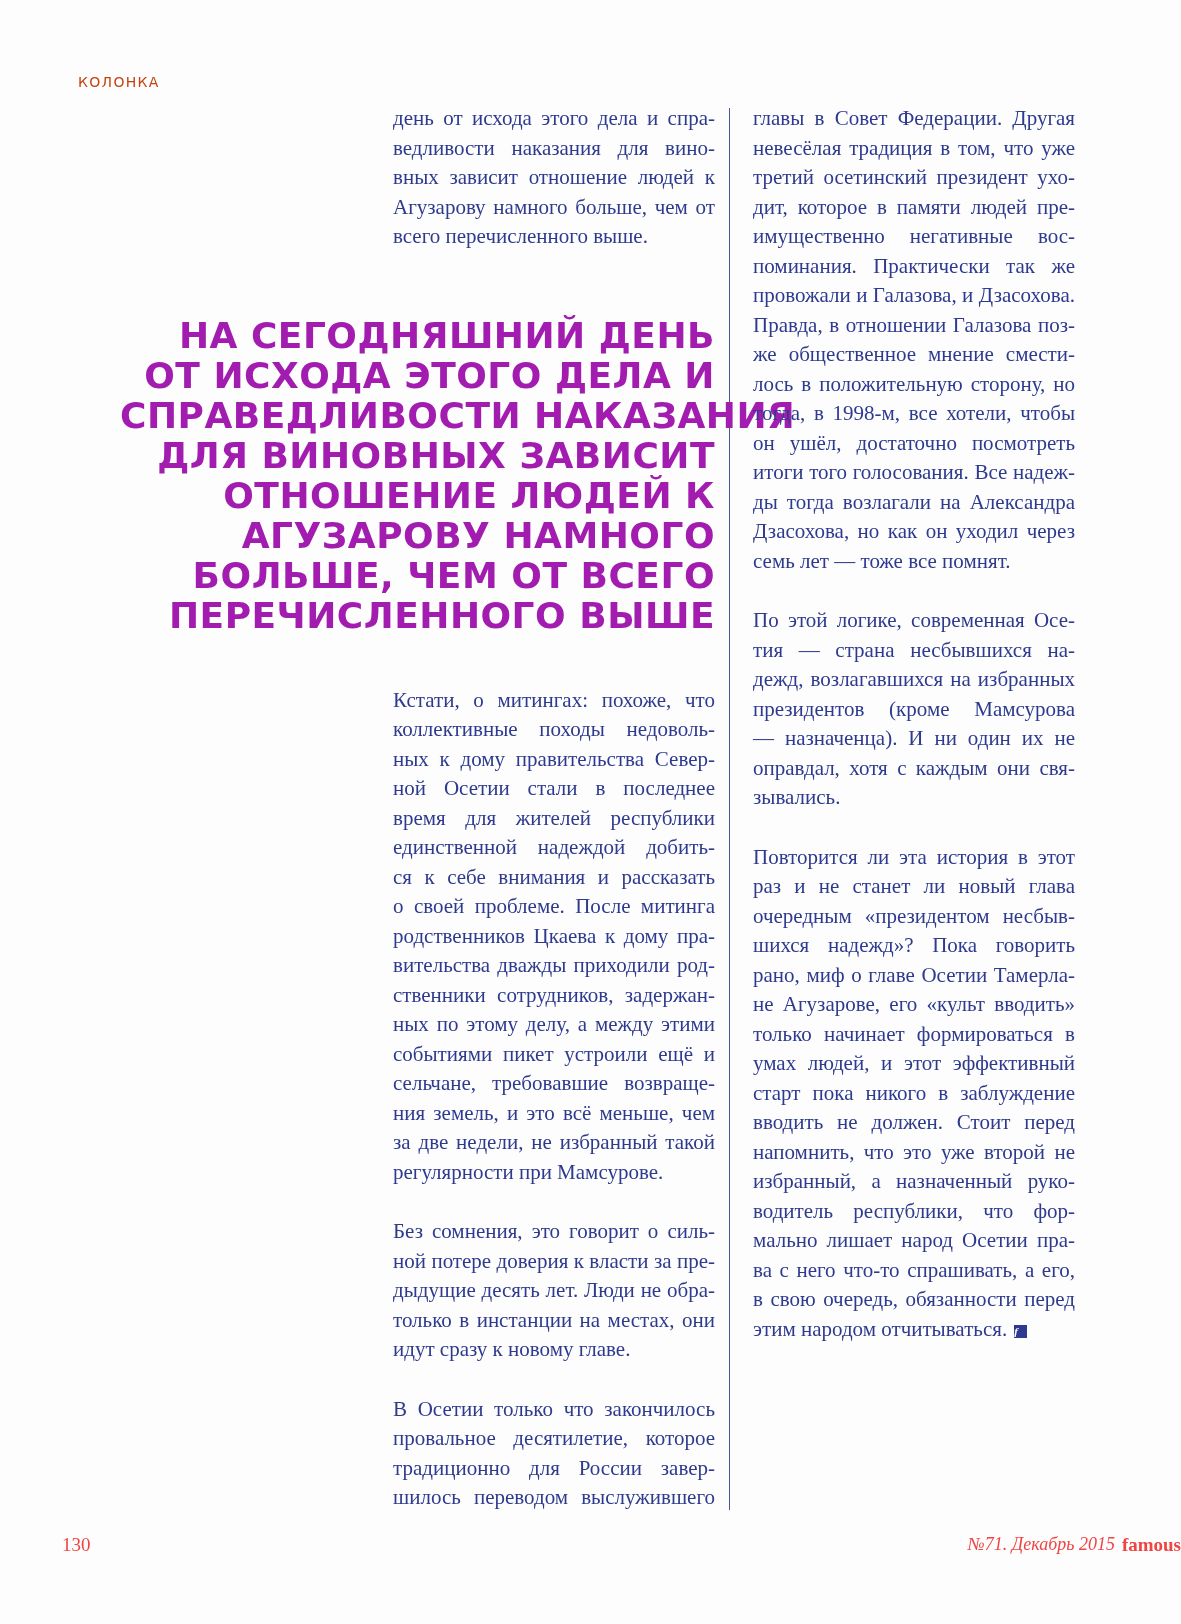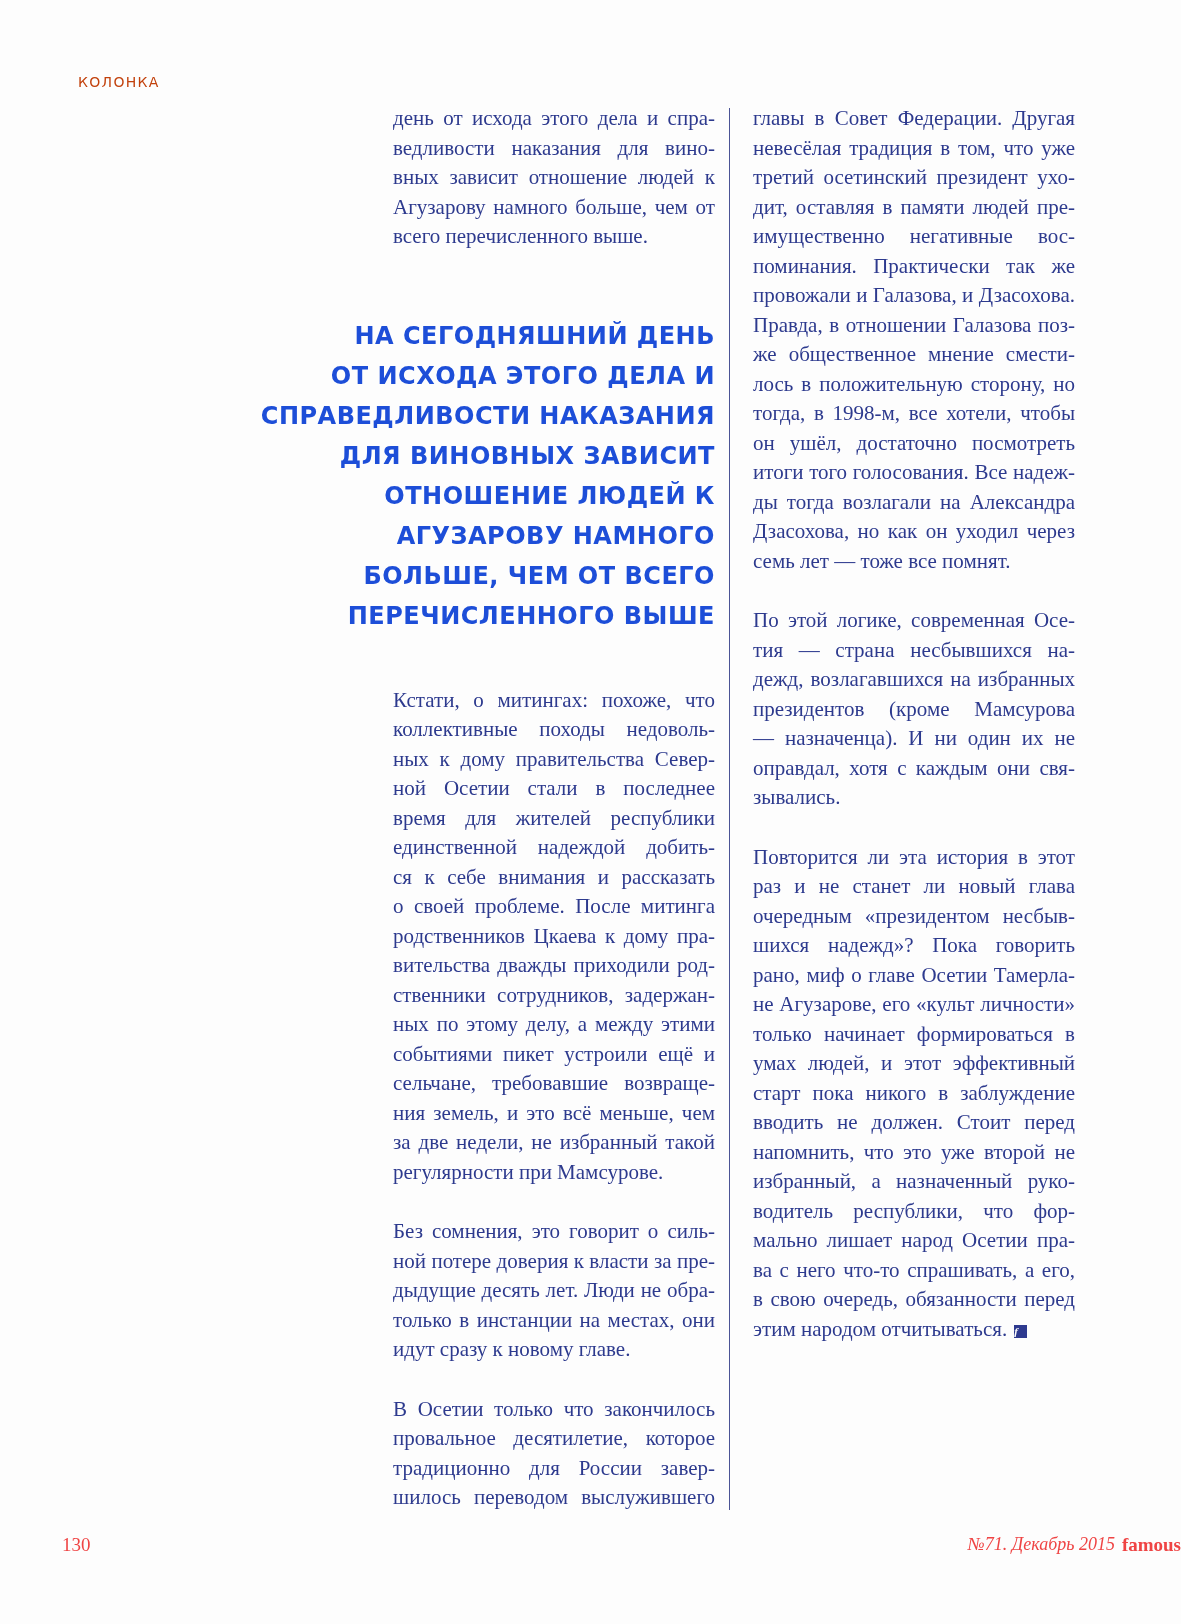--- a/index.html
+++ b/index.html
@@ -44,24 +44,24 @@
     white-space: nowrap;
   }
   .tline.last { text-align-last: left; }
 
   
   .pull-quote {
     margin: 64px 0 50px -273px;
     width: 595px;
     font-family: "DejaVu Sans", sans-serif;
     font-weight: bold;
-    font-size: 24px;
+    font-size: 36px;
     line-height: 40px;
     letter-spacing: 0.5px;
-    color: #1d4ed8;
+    color: #a21caf;
   }
   .pull-quote .tline,
   .pull-quote .tline.last {
     text-align: right;
     text-align-last: right;
     white-space: nowrap;
   }
 
   
   .divider {
@@ -181,21 +181,21 @@
         <div class="tline">традиционно для России завер-</div>
         <div class="tline">шилось переводом выслужившего</div>
       </div>
   </div>
 
   <div id="col-right" class="col">
     <div class="para">
         <div class="tline">главы в Совет Федерации. Другая</div>
         <div class="tline">невесёлая традиция в том, что уже</div>
         <div class="tline">третий осетинский президент ухо-</div>
-        <div class="tline">дит, оставляя в памяти людей пре-</div>
+        <div class="tline">дит, которое в памяти людей пре-</div>
         <div class="tline">имущественно негативные вос-</div>
         <div class="tline">поминания. Практически так же</div>
         <div class="tline">провожали и Галазова, и Дзасохова.</div>
         <div class="tline">Правда, в отношении Галазова поз-</div>
         <div class="tline">же общественное мнение смести-</div>
         <div class="tline">лось в положительную сторону, но</div>
         <div class="tline">тогда, в 1998-м, все хотели, чтобы</div>
         <div class="tline">он ушёл, достаточно посмотреть</div>
         <div class="tline">итоги того голосования. Все надеж-</div>
         <div class="tline">ды тогда возлагали на Александра</div>
@@ -212,21 +212,21 @@
         <div class="tline">оправдал, хотя с каждым они свя-</div>
         <div class="tline last">зывались.</div>
       </div>
 
     <div class="para">
         <div class="tline">Повторится ли эта история в этот</div>
         <div class="tline">раз и не станет ли новый глава</div>
         <div class="tline">очередным «президентом несбыв-</div>
         <div class="tline">шихся надежд»? Пока говорить</div>
         <div class="tline">рано, миф о главе Осетии Тамерла-</div>
-        <div class="tline">не Агузарове, его «культ личности»</div>
+        <div class="tline">не Агузарове, его «культ вводить»</div>
         <div class="tline">только начинает формироваться в</div>
         <div class="tline">умах людей, и этот эффективный</div>
         <div class="tline">старт пока никого в заблуждение</div>
         <div class="tline">вводить не должен. Стоит перед</div>
         <div class="tline">напомнить, что это уже второй не</div>
         <div class="tline">избранный, а назначенный руко-</div>
         <div class="tline">водитель республики, что фор-</div>
         <div class="tline">мально лишает народ Осетии пра-</div>
         <div class="tline">ва с него что-то спрашивать, а его,</div>
         <div class="tline">в свою очередь, обязанности перед</div>

